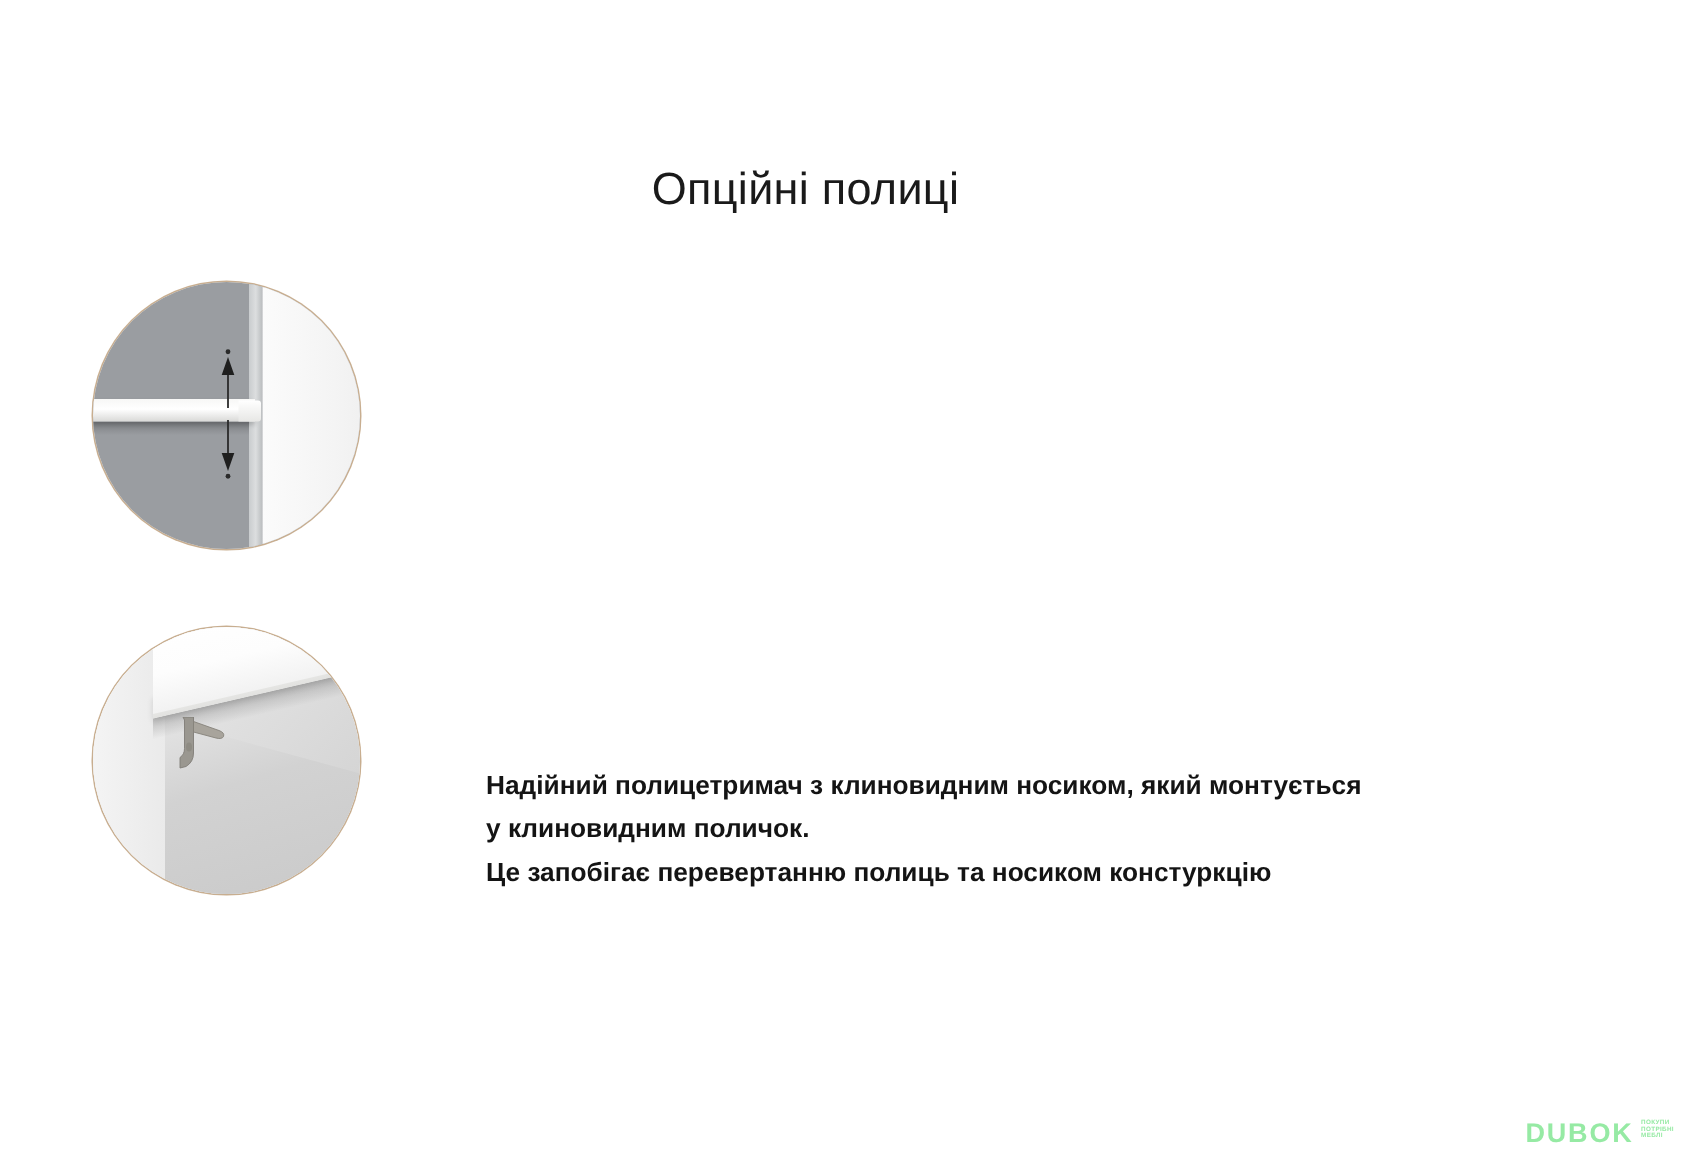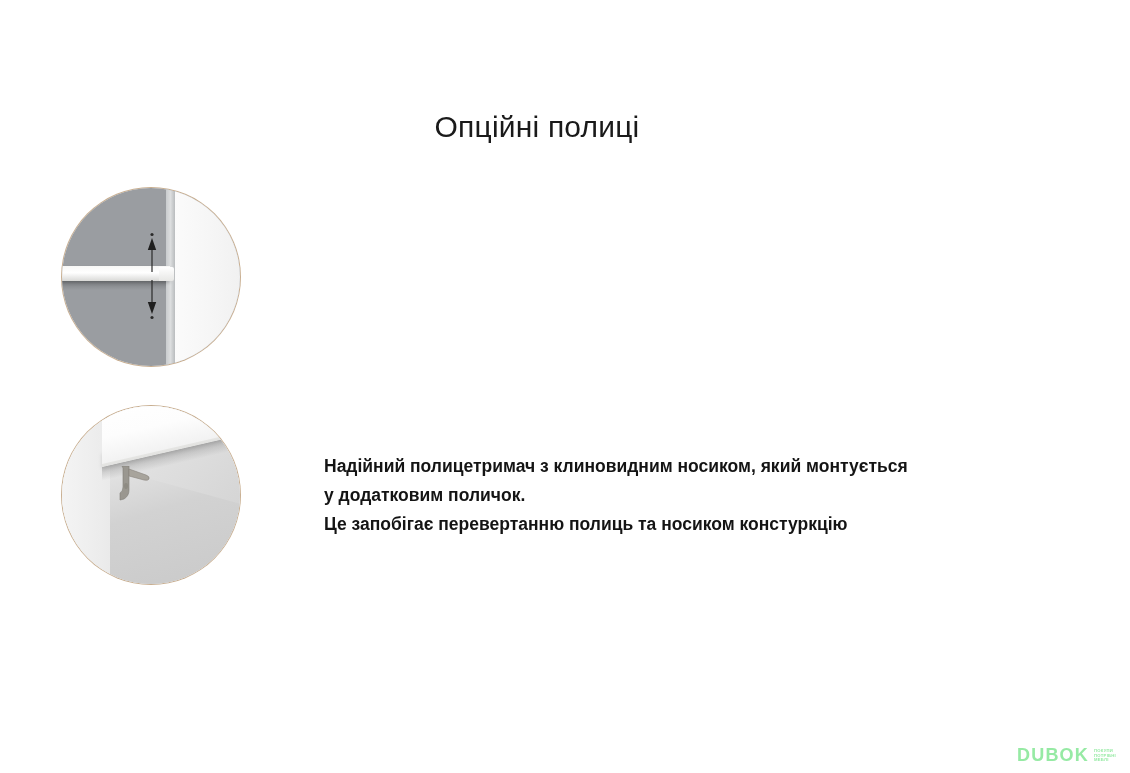--- a/index.html
+++ b/index.html
@@ -42,21 +42,21 @@
   }
 
   
   .feature {
     position: absolute;
     display: flex;
     align-items: center;
   }
 
   .feature-1 { left: 62px; top: 188px; }
-  .feature-2 { left: 62px; top: 406px; }
+  .feature-2 { left: 62px; top: 418px; align-items: flex-end; }
 
   
   .photo-circle {
     position: relative;
     width: 178px;
     height: 178px;
     border-radius: 50%;
     overflow: hidden;
     flex: 0 0 auto;
     box-shadow: 0 0 0 1px rgba(190, 160, 125, 0.85);
@@ -206,21 +206,20 @@
   .feature-2 .feature-text { margin-left: 84px; }
 
   .feature-text .line { display: block; }
 
   
   .logo {
     position: absolute;
     right: 14px;
     bottom: 8px;
     display: flex;
-    align-items: flex-end;
     gap: 5px;
   }
   .logo-word {
     font-size: 18px;
     font-weight: 700;
     letter-spacing: 1.2px;
     color: #96eaa4;
     line-height: 19px;
   }
   .logo-tagline {
@@ -282,21 +281,21 @@
         <svg class="c2-pin" viewBox="0 0 34 36">
           <path d="M4 0 L11 0 L11 24 Q11 30 6 33 L2 34 L2 27 Q5 25 5 21 L5 2 Z" fill="#9a9790" stroke="#807d77" stroke-width="0.6"></path>
           <path d="M11 3 L28 9 Q32 10.5 31 13 Q30 15 26 14 L11 10 Z" fill="#a8a49c" stroke="#86827b" stroke-width="0.6"></path>
           <ellipse cx="8" cy="20" rx="2" ry="3" fill="#8b8880" opacity="0.8"></ellipse>
         </svg>
       </div>
     </div>
 
     <p class="feature-text">
       <span class="line">Надійний полицетримач з клиновидним носиком, який монтується</span>
-      <span class="line">у додатковим поличок.</span>
+      <span class="line">у клиновидним поличок.</span>
       <span class="line">Це запобігає перевертанню полиць та носиком констуркцію</span>
     </p>
   </div>
 
   <div class="logo">
     <span class="logo-word">DUBOK</span>
     <span class="logo-tagline">
       <span>ПОКУПИ</span>
       <span>ПОТРІБНІ</span>
       <span>МЕБЛІ</span>

